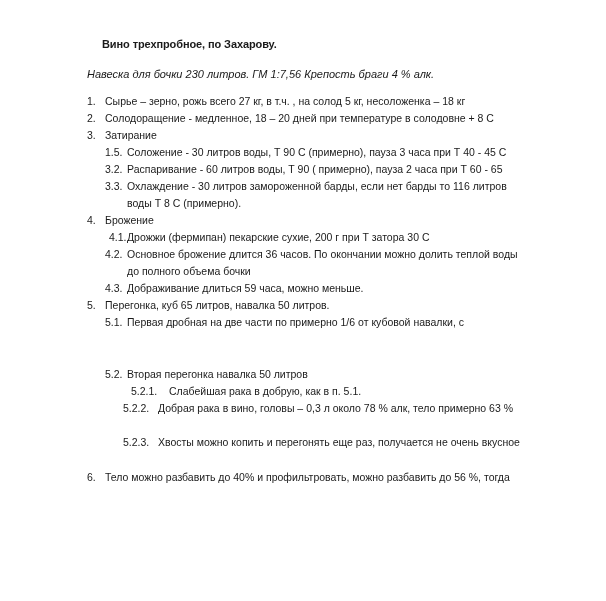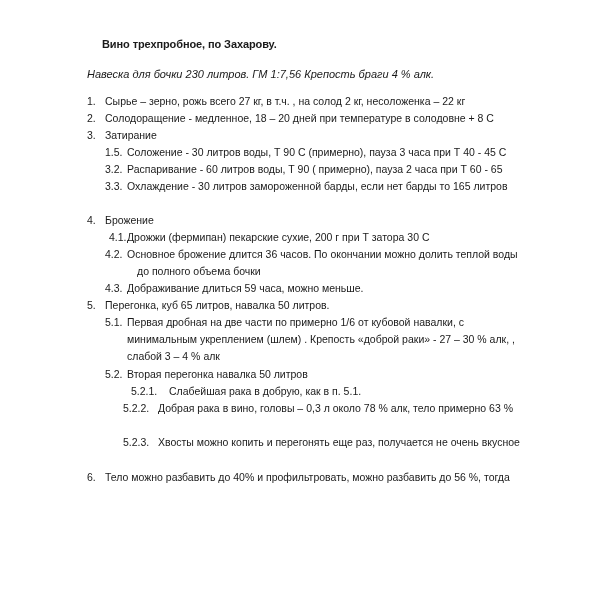--- a/index.html
+++ b/index.html
@@ -15,21 +15,21 @@
 </style>
 </head>
 <body>
 
 <div class="page">
   <div class="title">Вино трехпробное, по Захарову.</div>
   <div class="subtitle">Навеска для бочки 230 литров. ГМ 1:7,56 Крепость браги 4 % алк.</div>
 
   <div class="row" style="left:87px;top:93px">
     <span class="num" style="left:0">1.</span>
-    <span class="txt" style="left:18px">Сырье – зерно, рожь всего 27 кг, в т.ч. , на солод 2 кг,  несоложенка – 22 кг</span>
+    <span class="txt" style="left:18px">Сырье – зерно, рожь всего 27 кг, в т.ч. , на солод 5 кг,  несоложенка – 18 кг</span>
   </div>
 
   <div class="row" style="left:87px;top:110px">
     <span class="num" style="left:0">2.</span>
     <span class="txt" style="left:18px">Солодоращение  - медленное, 18 – 20 дней при температуре в солодовне + 8 С</span>
   </div>
 
   <div class="row" style="left:87px;top:127px">
     <span class="num" style="left:0">3.</span>
     <span class="txt" style="left:18px">Затирание</span>
@@ -40,55 +40,54 @@
     <span class="txt" style="left:22px">Соложение  - 30 литров воды, Т 90 С (примерно), пауза  3 часа при Т 40 - 45 С</span>
   </div>
 
   <div class="row" style="left:105px;top:161px">
     <span class="num" style="left:0">3.2.</span>
     <span class="txt" style="left:22px">Распаривание  - 60 литров воды, Т 90 ( примерно), пауза  2 часа при Т 60 - 65</span>
   </div>
 
   <div class="row" style="left:105px;top:178px">
     <span class="num" style="left:0">3.3.</span>
-    <span class="txt" style="left:22px">Охлаждение  -  30 литров замороженной барды, если нет барды то 165 литров</span>
+    <span class="txt" style="left:22px">Охлаждение  -  30 литров замороженной барды, если нет барды то 116 литров</span>
   </div>
+  <div class="cont" style="left:127px;top:195px">воды Т 8 С (примерно).</div>
 
   <div class="row" style="left:87px;top:212px">
     <span class="num" style="left:0">4.</span>
     <span class="txt" style="left:18px">Брожение</span>
   </div>
 
   <div class="row" style="left:105px;top:229px">
     <span class="num" style="left:4px">4.1.</span>
     <span class="txt" style="left:22px">Дрожжи  (фермипан) пекарские сухие, 200 г при Т затора 30 С</span>
   </div>
 
   <div class="row" style="left:105px;top:246px">
     <span class="num" style="left:0">4.2.</span>
     <span class="txt" style="left:22px">Основное  брожение длится 36 часов. По окончании можно долить теплой воды</span>
   </div>
-  <div class="cont" style="left:137px;top:263px">до полного объема бочки</div>
+  <div class="cont" style="left:127px;top:263px">до полного объема бочки</div>
 
   <div class="row" style="left:105px;top:280px">
     <span class="num" style="left:0">4.3.</span>
     <span class="txt" style="left:22px">Дображивание  длиться 59 часа, можно меньше.</span>
   </div>
 
   <div class="row" style="left:87px;top:297px">
     <span class="num" style="left:0">5.</span>
     <span class="txt" style="left:18px">Перегонка, куб  65 литров, навалка 50 литров.</span>
   </div>
 
   <div class="row" style="left:105px;top:314px">
     <span class="num" style="left:0">5.1.</span>
     <span class="txt" style="left:22px">Первая дробная на две части по примерно 1/6 от кубовой навалки, с</span>
   </div>
-  <div class="cont" style="left:127px;top:331px">минимальным укреплением (шлем) .  Крепость «доброй раки» - 27 – 30 % алк, ,</div>
-  <div class="cont" style="left:127px;top:348px">слабой 3 – 4 % алк</div>
 
   <div class="row" style="left:105px;top:366px">
     <span class="num" style="left:0">5.2.</span>
     <span class="txt" style="left:22px">Вторая перегонка навалка 50 литров</span>
   </div>
 
   <div class="row" style="left:123px;top:383px">
     <span class="num" style="left:8px">5.2.1.</span>
     <span class="txt" style="left:46px">Слабейшая рака  в добрую, как в п. 5.1.</span>
   </div>

